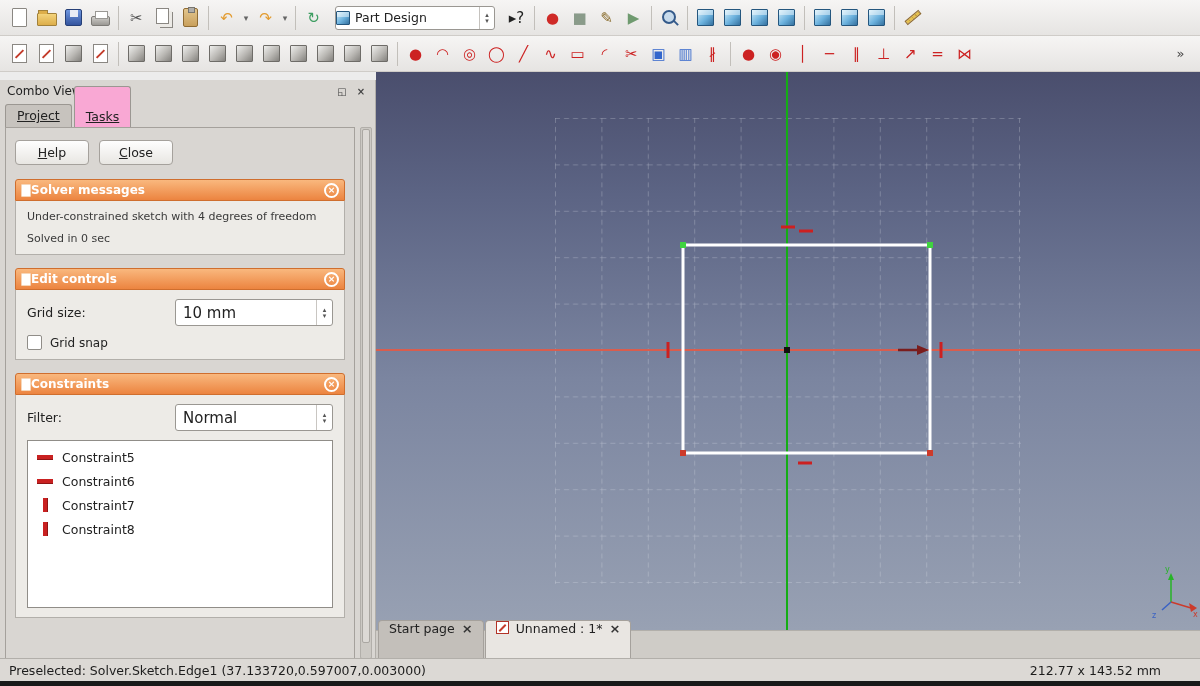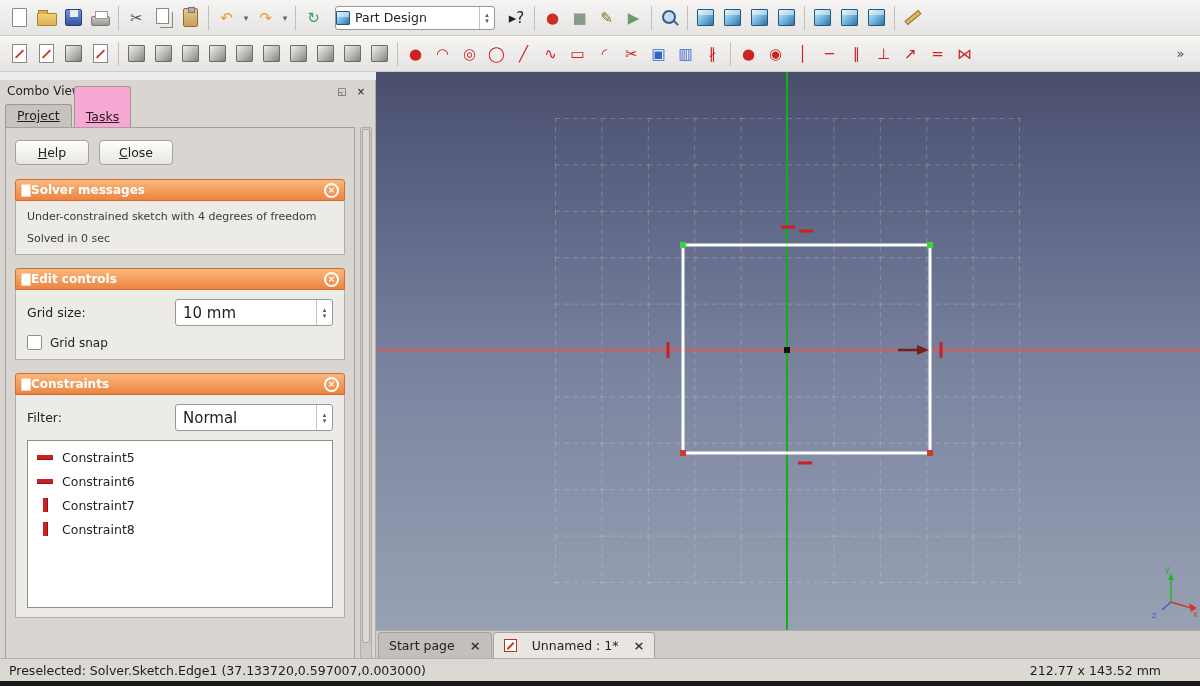--- a/index.html
+++ b/index.html
@@ -82,21 +82,21 @@
   .citem{height:24px;display:flex;align-items:center;gap:9px;padding:0 9px;font-size:12.5px;}
   .cicon{width:16px;display:flex;align-items:center;justify-content:center;flex:none;}
   .ci-h{width:16px;height:4px;background:#c92121;box-shadow:0 1px 0 #8f1414;}
   .ci-v{width:4px;height:14px;background:#c92121;box-shadow:1px 0 0 #8f1414;}
 
   
   #viewport{position:absolute;left:376px;top:72px;width:824px;height:558px;background:linear-gradient(180deg,#4a4e6d 0%,#5c6484 22%,#7b85a0 55%,#98a1b3 100%);}
   #viewport svg{position:absolute;left:0;top:0;}
 
   #doctabs{position:absolute;left:376px;top:630px;width:824px;height:28px;background:#cfccc7;border-top:1px solid #b2afaa;display:flex;align-items:flex-end;padding-left:2px;gap:1px;}
-  .dtab{height:26px;display:flex;align-items:center;gap:15px;padding:0 10px;border:1px solid #a5a19c;border-bottom:none;border-radius:4px 4px 0 0;background:#c3bfba;font-size:12.5px;}
+  .dtab{height:38px;display:flex;align-items:flex-start;gap:7px;padding:0 10px;border:1px solid #a5a19c;border-bottom:none;border-radius:4px 4px 0 0;background:#c3bfba;font-size:12.5px;}
   .dtab.active{background:#e9e6e2;}
   .dtab .close{font-weight:bold;color:#333;font-size:13px;}
   .sketchtab-ic{width:13px;height:13px;background:#fff;border:1px solid #b23327;position:relative;display:inline-block;flex:none;}
   .sketchtab-ic::before{content:"";position:absolute;left:1px;top:5px;width:9px;height:2px;background:#c43b2a;transform:rotate(-45deg);}
 
   
   #statusbar{position:absolute;left:0;top:658px;width:1200px;height:23px;background:#dcd9d5;border-top:1px solid #b2afaa;display:flex;align-items:center;padding:0 9px;font-size:12.5px;color:#1c1c1c;}
   #statusbar .right{margin-left:auto;padding-right:30px;}
   #bottomstrip{position:absolute;left:0;top:681px;width:1200px;height:5px;background:#191919;}
 </style>

